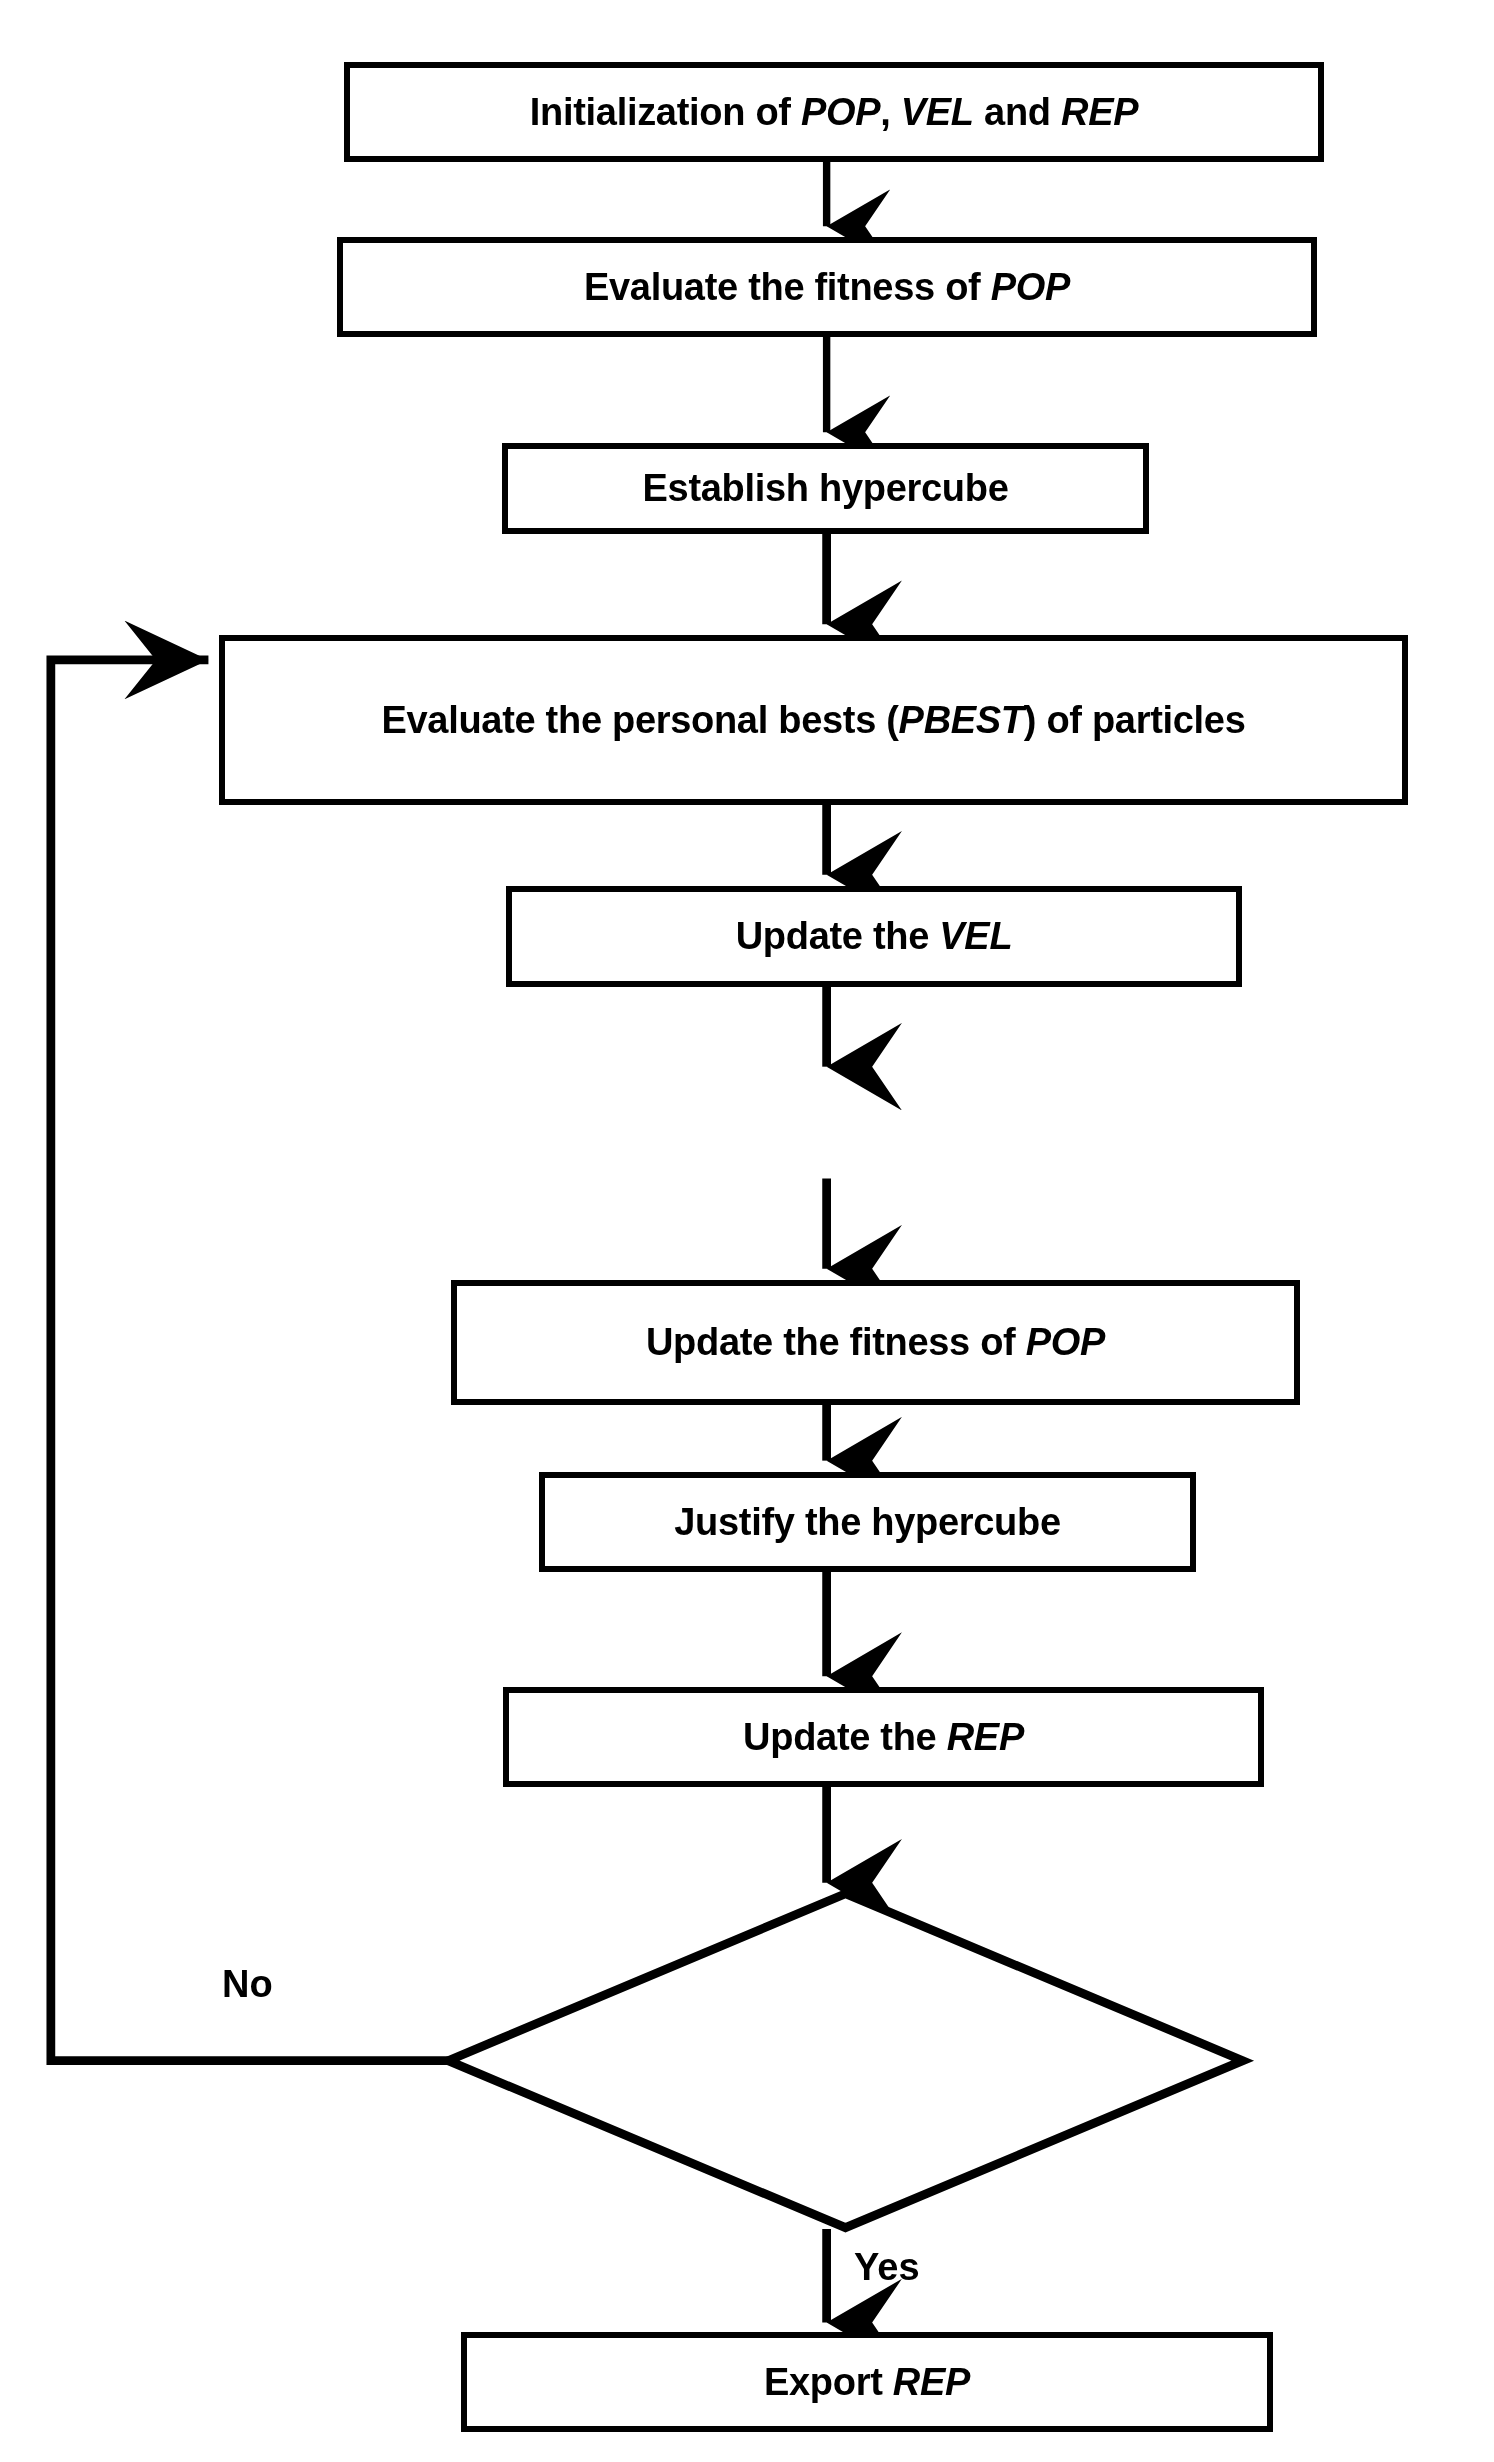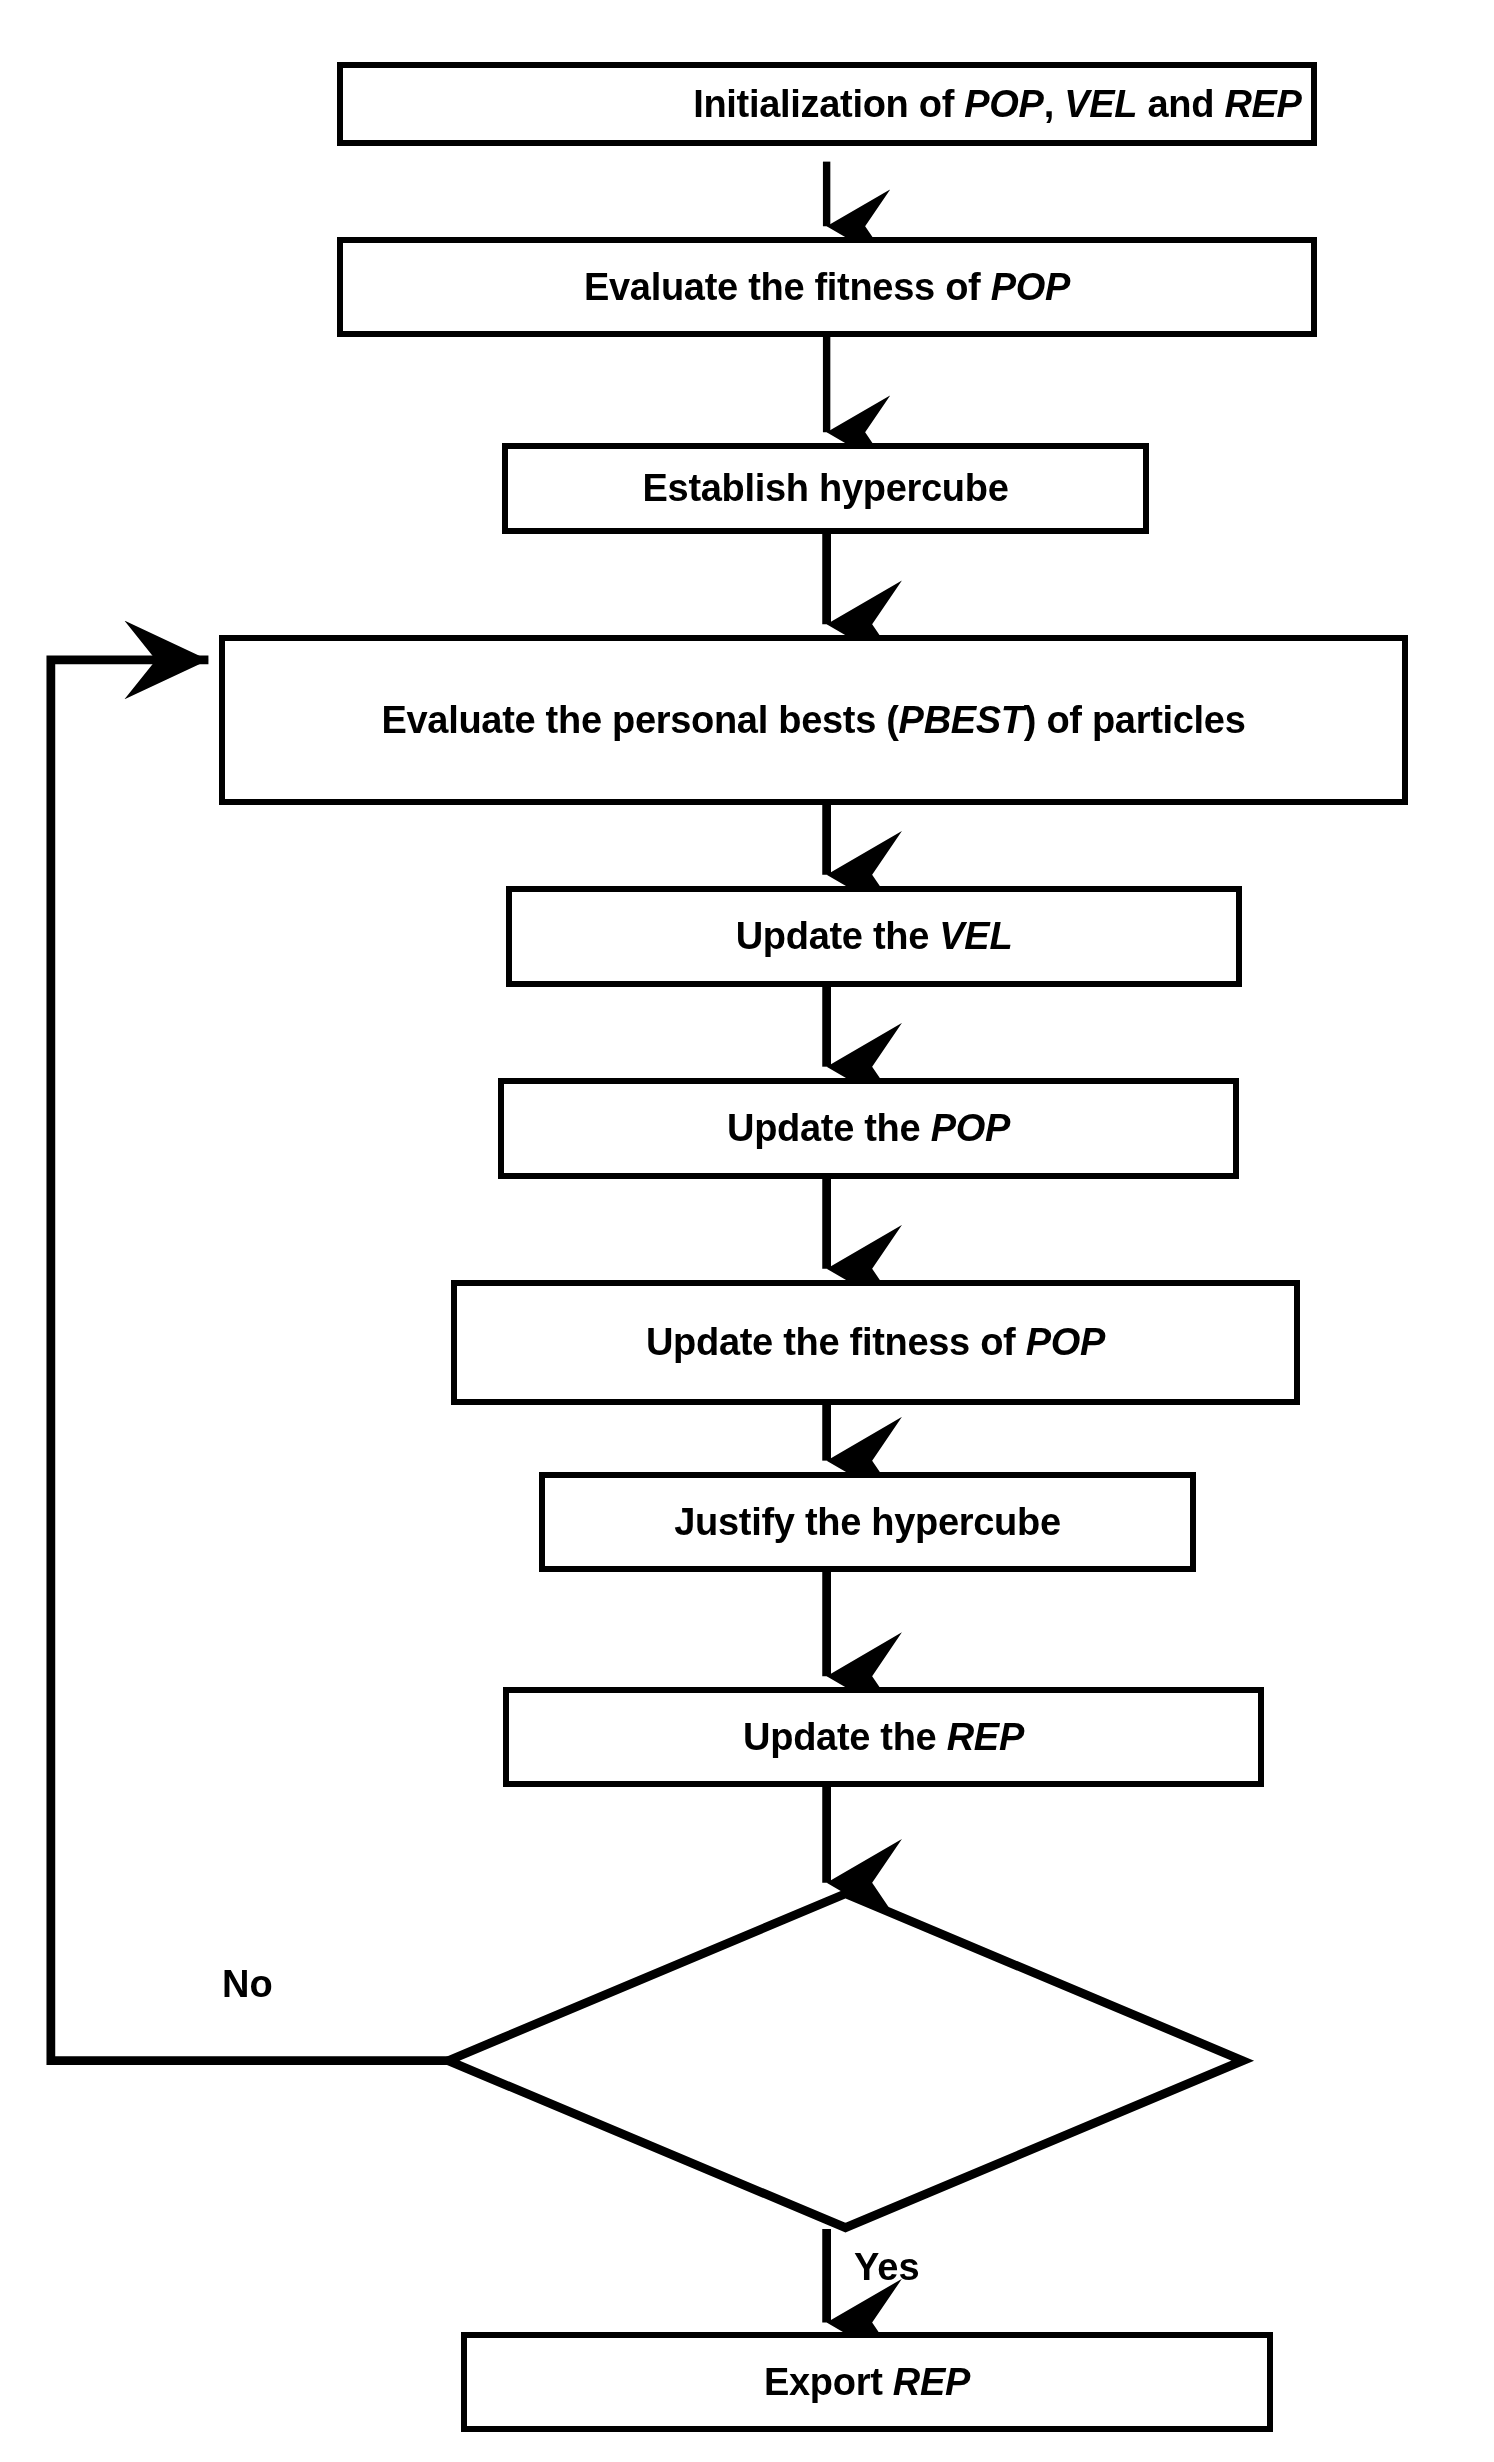--- a/index.html
+++ b/index.html
@@ -104,43 +104,40 @@
 
     <line x1="1227" y1="2653" x2="1227" y2="2796" stroke="#000000" stroke-width="13" marker-end="url(#arrowDown)"></line>
 
     <line x1="1227" y1="3310" x2="1227" y2="3449" stroke="#000000" stroke-width="13" marker-end="url(#arrowDown)"></line>
 
     <polygon points="1255,2812 1845,3060 1255,3308 665,3060" fill="#ffffff" stroke="#000000" stroke-width="13"></polygon>
 
     <path d="M 665,3060 L 75,3060 L 75,980 L 309,980" fill="none" stroke="#000000" stroke-width="13" marker-end="url(#arrowRight)"></path>
   </svg>
 
-  <div class="node" style="left:337px; top:62px; width:980px; height:84px;justify-content:flex-end;">
+  <div class="node" style="left:344px; top:62px; width:980px; height:100px;">
     <span class="txt">Initialization of <em>POP</em>, <em>VEL</em> and <em>REP</em></span>
   </div>
 
   <div class="node" style="left:337px; top:237px; width:980px; height:100px;">
     <span class="txt">Evaluate the fitness of <em>POP</em></span>
   </div>
 
   <div class="node" style="left:502px; top:443px; width:647px; height:91px;">
     <span class="txt">Establish hypercube</span>
   </div>
 
   <div class="node" style="left:219px; top:635px; width:1189px; height:170px;text-align:right;">
     <span class="txt">Evaluate the personal bests (<em>PBEST</em>) of particles</span>
   </div>
 
   <div class="node" style="left:506px; top:886px; width:736px; height:101px;">
     <span class="txt">Update the <em>VEL</em></span>
   </div>
 
-  <div class="node" style="left:498px; top:1078px; width:741px; height:101px;">
-    <span class="txt">Update the <em>POP</em></span>
-  </div>
 
   <div class="node" style="left:451px; top:1280px; width:849px; height:125px;">
     <span class="txt">Update the fitness of <em>POP</em></span>
   </div>
 
   <div class="node" style="left:539px; top:1472px; width:657px; height:100px;">
     <span class="txt">Justify the hypercube</span>
   </div>
 
   <div class="node" style="left:488px; top:1687px; width:761px; height:100px;margin-left:15px;">

